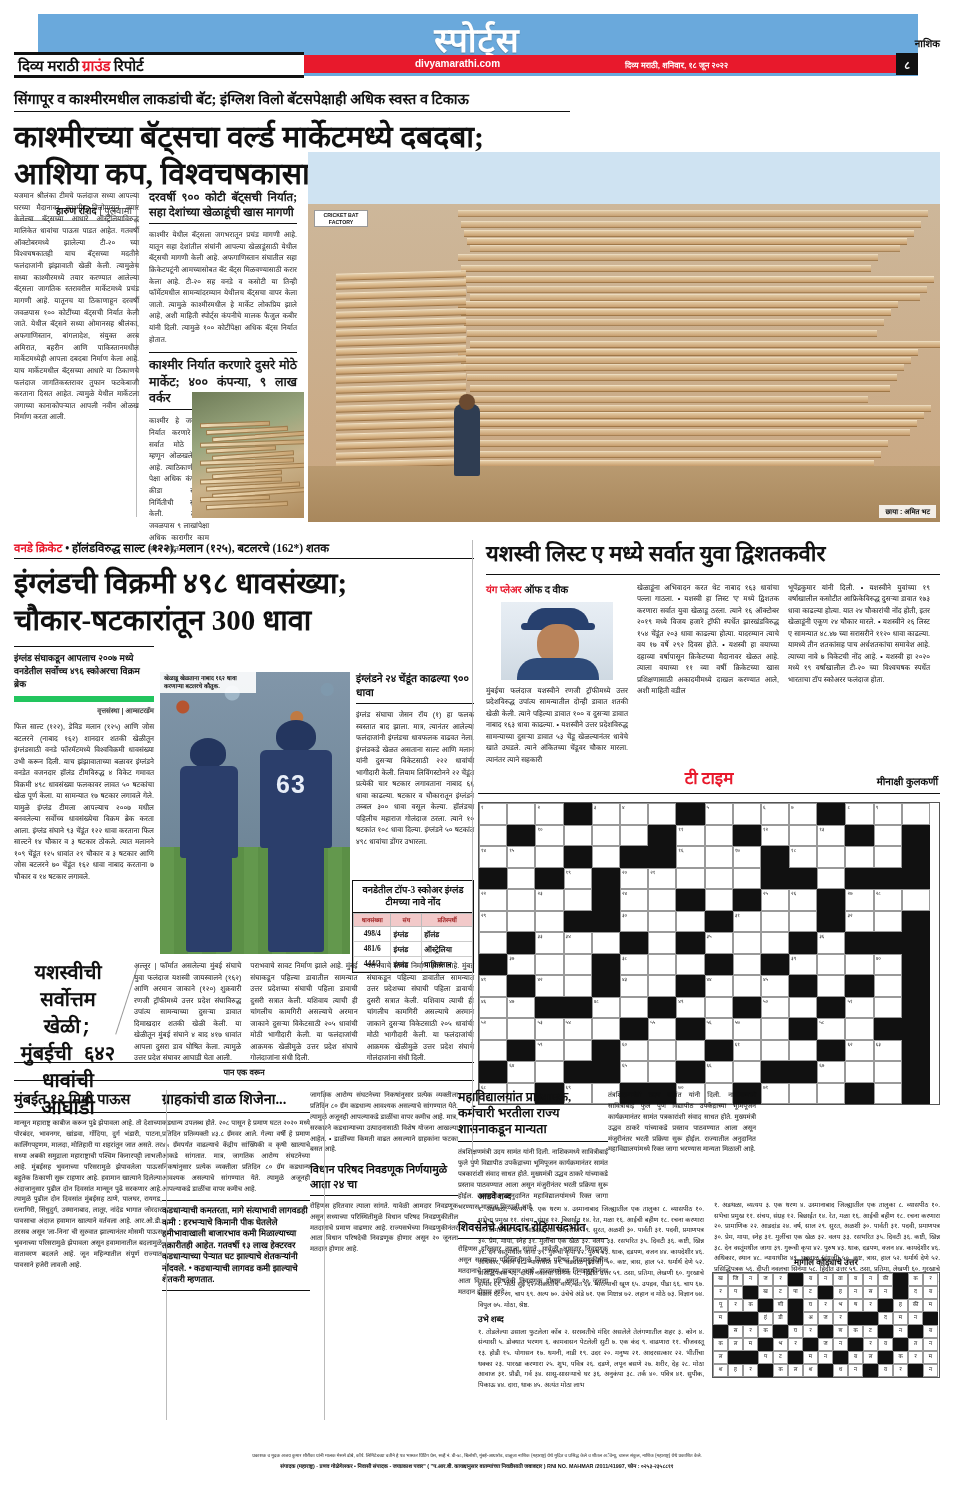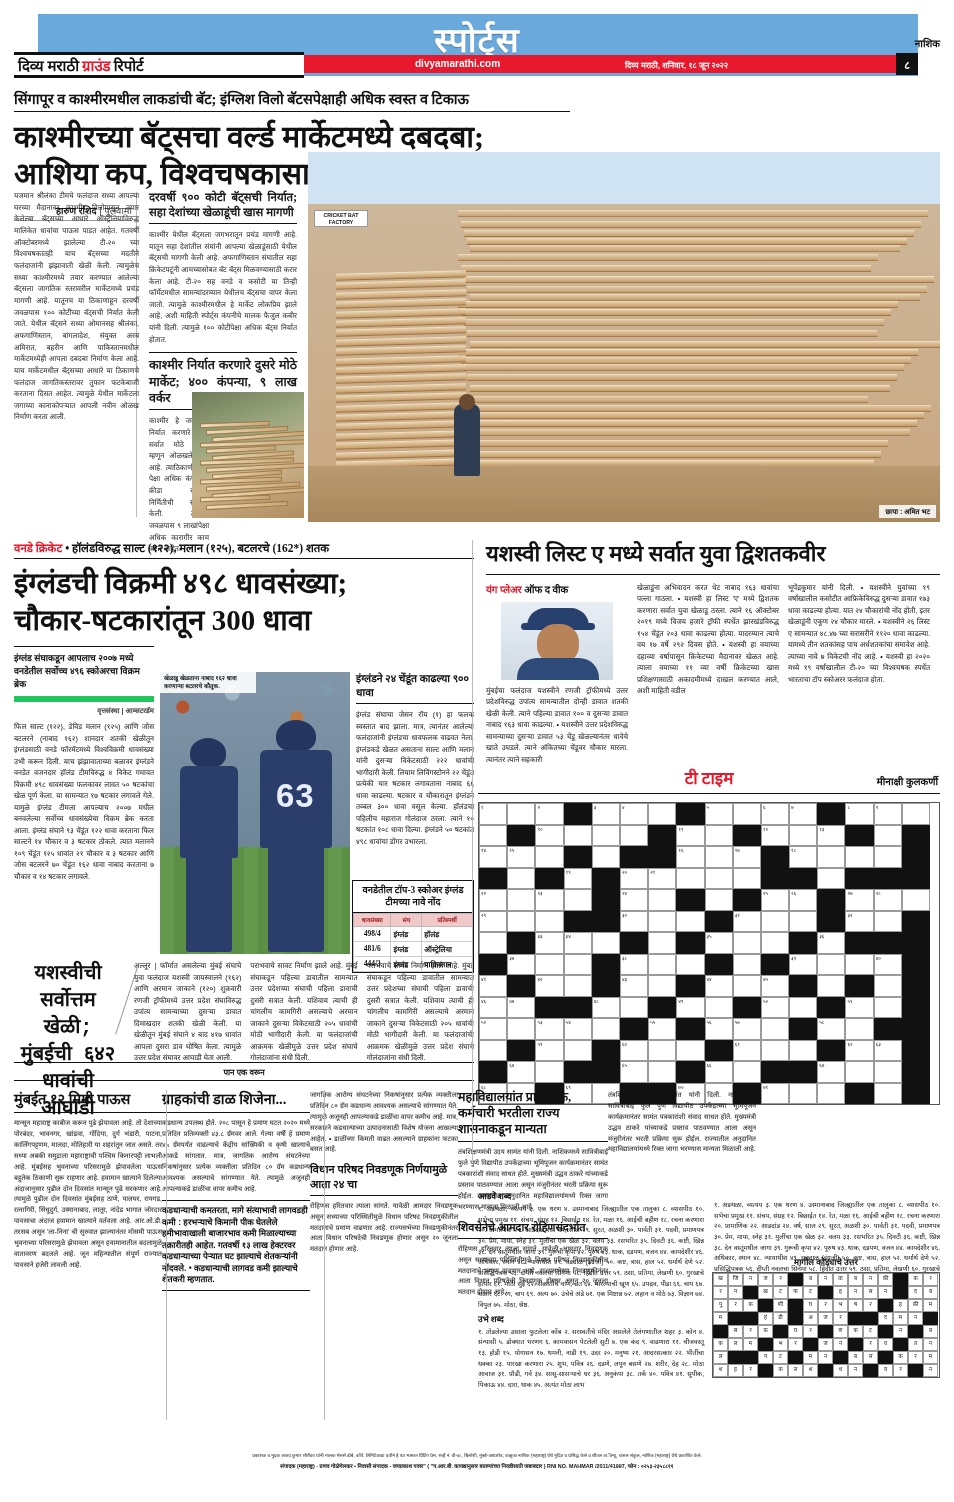--- a/index.html
+++ b/index.html
@@ -350,21 +350,21 @@
     <div class="cp-crowd"></div>
     <div class="cp-grass"></div>
     <div class="player" style="left:14px; width:72px; height:214px;">
       <div class="p-helmet" style="left:16px; top:0; width:36px; height:30px;"></div>
       <div class="p-body" style="left:6px; top:28px; width:58px; height:92px;"></div>
       <div class="p-body" style="left:12px; top:118px; width:46px; height:96px; border-radius:3px;"></div>
     </div>
     <div class="player" style="left:96px; width:82px; height:232px;">
       <div class="p-helmet" style="left:20px; top:0; width:40px; height:32px;"></div>
       <div class="p-body" style="left:4px; top:30px; width:72px; height:98px;"></div>
-      <div class="p-num" style="left:20px; top:57px; font-size:33px; letter-spacing:1px;">63</div>
+      <div class="p-num" style="left:20px; top:50px; font-size:25px; letter-spacing:1px;">63</div>
       <div class="p-body" style="left:12px; top:126px; width:56px; height:106px; border-radius:3px;"></div>
     </div>
     <div class="cp-caption">खेळाडू खेळताना नाबाद १६२ धावा करणाऱ्या बटलरचे कौतुक.</div>
   </div>
 
   <div class="s2-rt">
     <h4>इंग्लंडने २४ चेंडूंत काढल्या ९०० धावा</h4>
     <p>इंग्लंड संघाचा जेसन रॉय (१) हा फलक स्वस्तात बाद झाला. मात्र, त्यानंतर आलेल्या फलंदाजांनी इंग्लंडचा धावफलक वाढवत नेला. इंग्लंडकडे खेळत असताना साल्ट आणि मलान यांनी दुसऱ्या विकेटसाठी २२२ धावांची भागीदारी केली. लियाम लिविंगस्टोनने २२ चेंडूंत प्रत्येकी चार षटकार लगावताना नाबाद ६६ धावा काढल्या. षटकार व चौकारातून इंग्लंडने तब्बल ३०० धावा वसूल केल्या. हॉलंडचा पहिलीच महाराज गोलंदाज ठरला. त्याने १० षटकांत १०८ धावा दिल्या. इंग्लंडने ५० षटकांत ४९८ धावांचा डोंगर उभारला.</p>
   </div>
 

